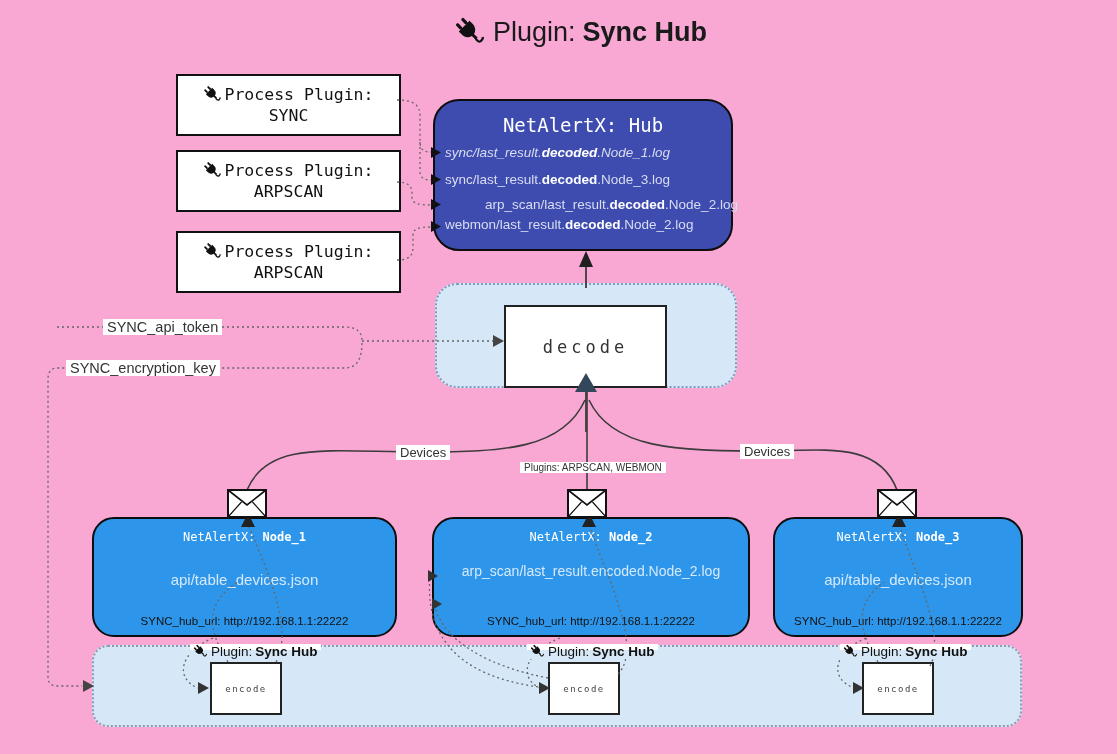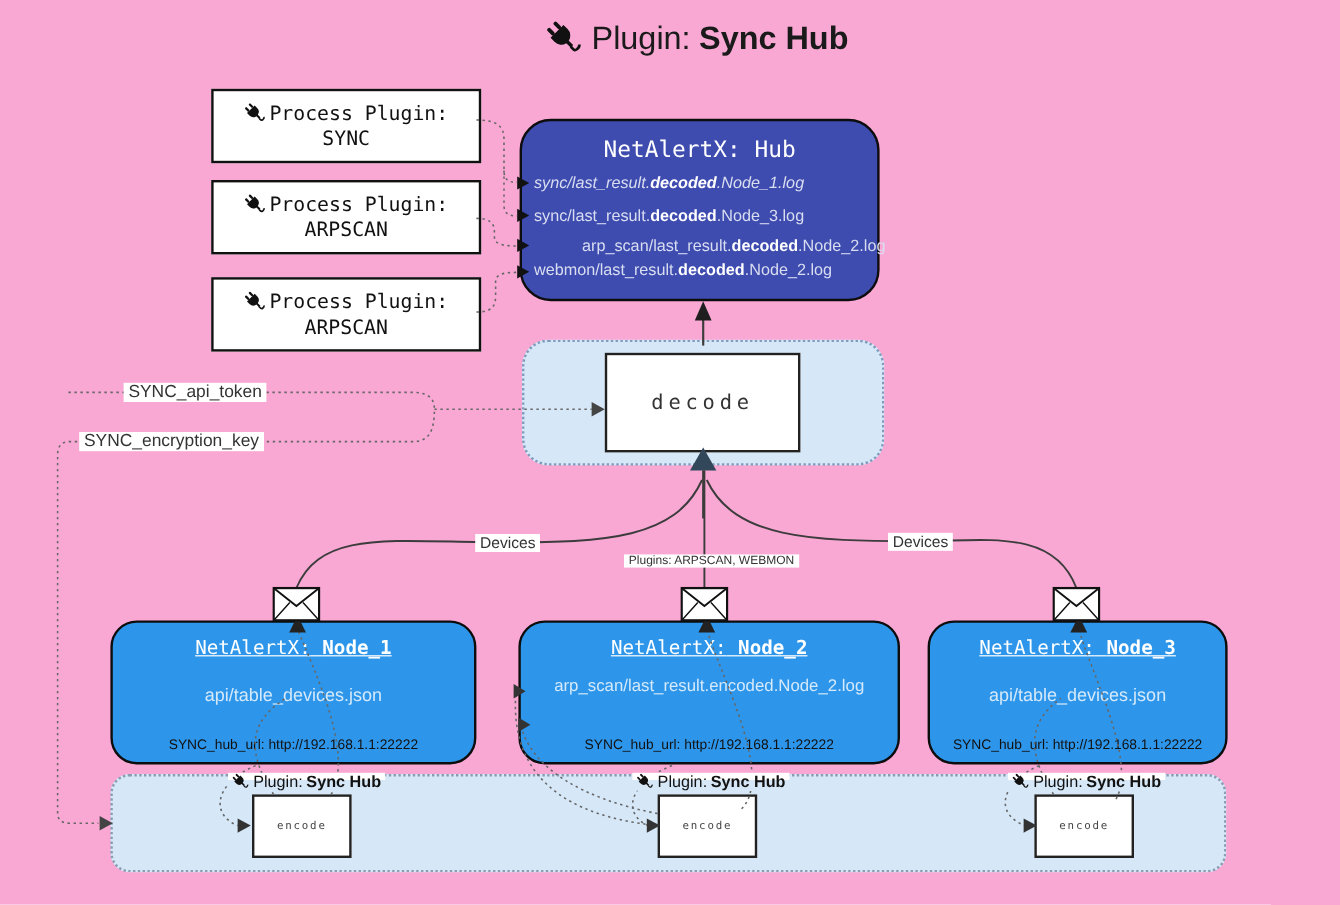--- a/index.html
+++ b/index.html
@@ -26,43 +26,43 @@
   .hub-title{position:absolute;left:0;right:0;top:13px;text-align:center;color:#fff;
              font-size:19px;}
   .hub-title b{font-weight:400;}
   .hub-line{position:absolute;left:10px;white-space:nowrap;font-size:13.5px;color:#d9ddf0;}
   .hub-line b{color:#fff;font-weight:700;}
   .hl1{top:44px;font-style:italic;} .hl2{top:71px;} .hl3{top:96px;margin-left:40px;} .hl4{top:116px;}
 
   
   .decode-wrap{left:435px;top:283px;width:302px;height:105px;background:#d6e8f8;
                border:2px dotted #7f9cbd;border-radius:22px;z-index:1;box-sizing:border-box;}
-  .decode-box{left:504px;top:294px;width:163px;height:83px;background:#fff;border:2.5px solid #222;
+  .decode-box{left:504px;top:305px;width:163px;height:83px;background:#fff;border:2.5px solid #222;
               z-index:2;display:flex;align-items:center;justify-content:center;
               font-size:17px;letter-spacing:4px;color:#333;box-sizing:border-box;}
 
   
   .lbl{z-index:5;background:#fff;padding:0 4px;font-size:13px;color:#333;white-space:nowrap;}
   .tok{font-size:14.5px;color:#333;}
 
   
   .node{top:517px;height:120px;background:#2e96ea;border:2px solid #0d0d0d;border-radius:22px;
         z-index:2;box-sizing:border-box;}
-  .node-title{position:absolute;left:0;right:0;top:11px;text-align:center;color:#fff;font-size:16px;text-decoration:underline;}
+  .node-title{position:absolute;left:0;right:0;top:11px;text-align:center;color:#fff;font-size:12px;}
   .node-title b{font-weight:700;}
   .node-file{position:absolute;left:0;right:0;text-align:center;color:#d4e9fb;font-size:14px;white-space:nowrap;}
   .node-url{position:absolute;left:0;right:0;bottom:8px;text-align:center;color:#111;font-size:11.5px;}
 
   
   .band{left:92px;top:645px;width:930px;height:82px;background:#d6e8f8;border:2px dotted #8a9db3;
         border-radius:16px;z-index:1;box-sizing:border-box;}
   .enc-label{z-index:5;display:flex;align-items:center;gap:3px;font-size:13.5px;color:#111;
              background:linear-gradient(180deg,#ffffff 42%,#d6e8f8 42%);padding:0 3px;white-space:nowrap;}
   .enc-label b{font-weight:700;}
-  .enc-box{top:662px;width:83px;height:53px;background:#fff;border:2px solid #222;z-index:2;
+  .enc-box{top:662px;width:72px;height:53px;background:#fff;border:2px solid #222;z-index:2;
            display:flex;align-items:center;justify-content:center;font-size:9px;letter-spacing:1.5px;
            color:#444;box-sizing:border-box;}
 
   .envelope{z-index:6;width:40px;height:29px;}
 
   svg.overlay{position:absolute;left:0;top:0;z-index:4;pointer-events:none;}
   .plug{flex:0 0 auto;}
 </style>
 </head>
 <body>

